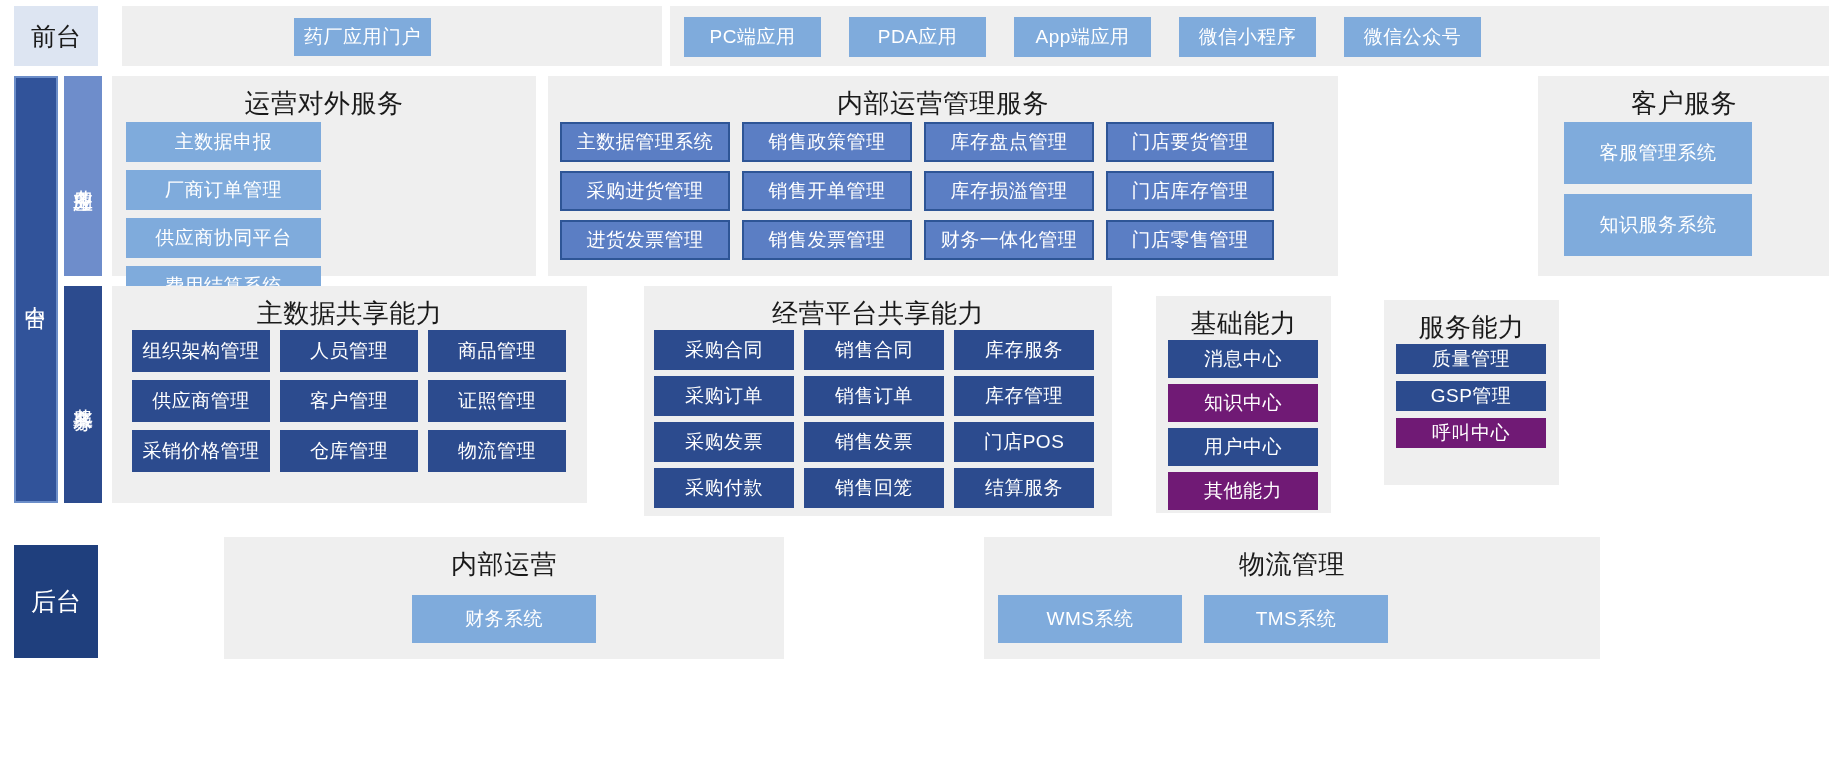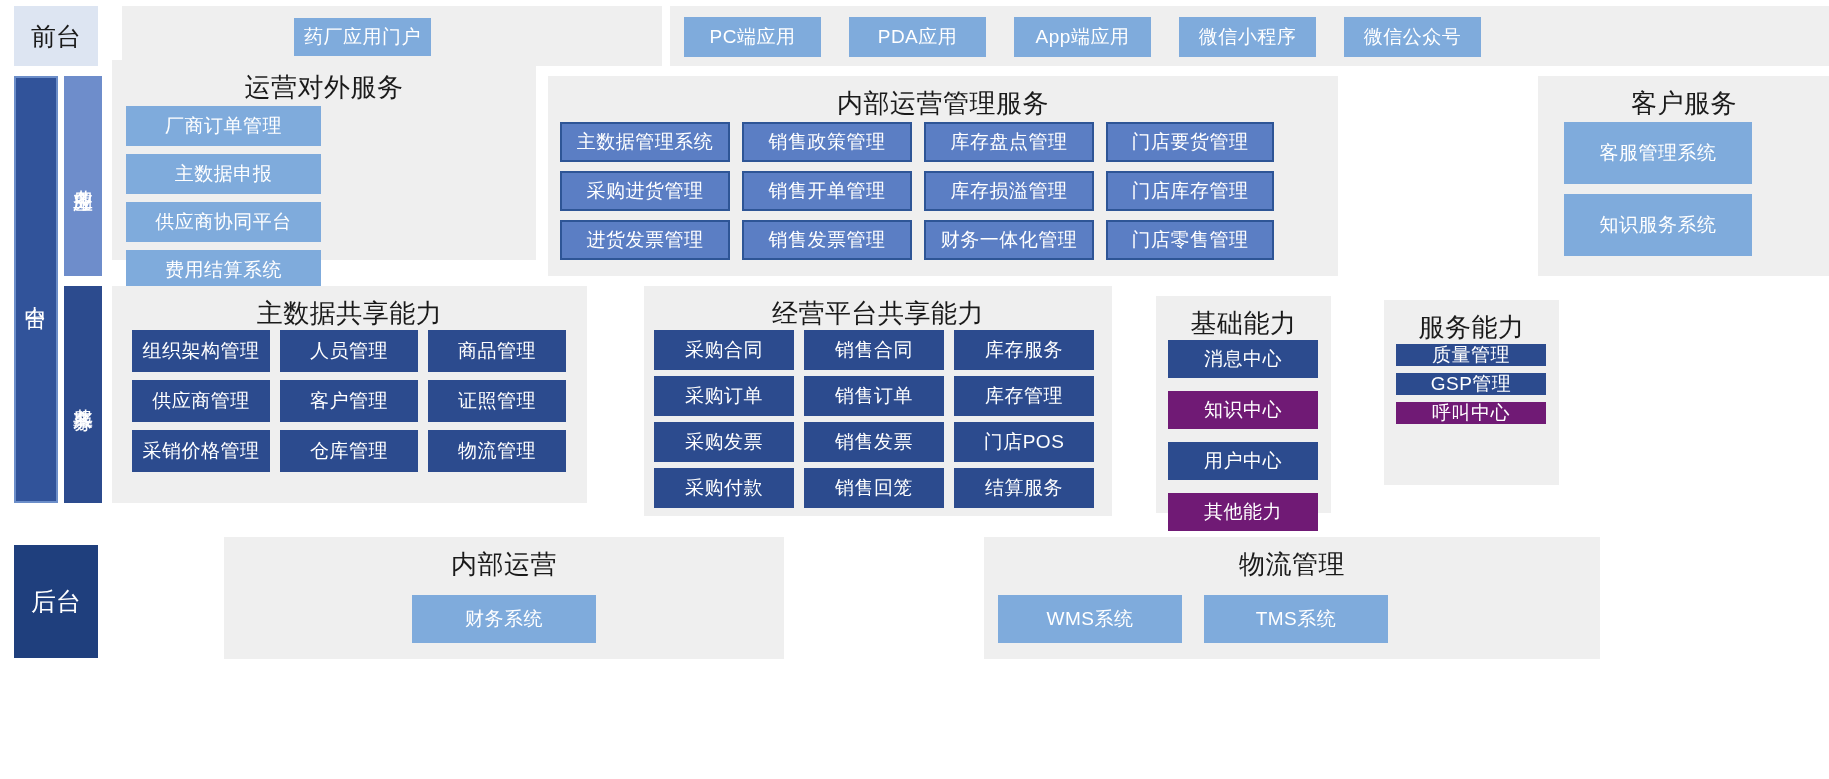--- a/index.html
+++ b/index.html
@@ -55,21 +55,21 @@
   }
 
   
   #top-portal-panel{left:114px;top:6px;width:540px;height:60px;}
   #top-portal-panel .card{position:absolute;left:172px;top:12px;width:137px;height:38px;}
   #top-channels-panel{left:662px;top:6px;width:1161px;height:60px;padding-left:25px;}
   #top-channels-panel .cards{position:absolute;left:14px;top:11px;gap:28px;}
   #top-channels-panel .card{width:137px;height:40px;}
 
   
-  #ext-panel{left:104px;top:60px;width:424px;height:200px;}
+  #ext-panel{left:104px;top:76px;width:424px;height:200px;}
   #ext-panel .cards{padding:0 14px;gap:8px 10px;margin-top:6px;}
   #ext-panel .card{width:195px;height:40px;}
 
   #inner-panel{left:540px;top:76px;width:790px;height:200px;}
   #inner-panel .cards{padding:0 12px;gap:9px 12px;margin-top:6px;}
   #inner-panel .card{width:170px;height:40px;}
   #inner-panel .card.storecol{width:168px;}
 
   #cs-panel{left:1530px;top:76px;width:292px;height:200px;}
   #cs-panel .cards{flex-direction:column;padding:0 26px;gap:10px;margin-top:6px;}
@@ -78,26 +78,26 @@
   
   #mdm-panel{left:104px;top:286px;width:475px;height:217px;}
   #mdm-panel .cards{padding:0 20px;gap:8px 10px;margin-top:4px;}
   #mdm-panel .card{width:138px;height:42px;}
 
   #ops-panel{left:636px;top:286px;width:468px;height:230px;}
   #ops-panel .cards{padding:0 10px;gap:6px 10px;margin-top:4px;}
   #ops-panel .card{width:140px;height:40px;}
 
   #base-panel{left:1148px;top:296px;width:175px;height:217px;}
-  #base-panel .cards{flex-direction:column;padding:0 12px;gap:13px;margin-top:4px;}
+  #base-panel .cards{flex-direction:column;padding:0 12px;gap:6px;margin-top:4px;}
   #base-panel .card{width:150px;height:38px;}
 
   #svc-panel{left:1376px;top:300px;width:175px;height:185px;}
   #svc-panel .cards{flex-direction:column;padding:0 12px;gap:7px;margin-top:4px;}
-  #svc-panel .card{width:150px;height:22px;}
+  #svc-panel .card{width:150px;height:30px;}
 
   
   #backoffice-panel{left:216px;top:537px;width:560px;height:122px;}
   #backoffice-panel .card{position:absolute;left:188px;top:58px;width:184px;height:48px;}
   #logistics-panel{left:976px;top:537px;width:616px;height:122px;}
   #logistics-panel .cards{position:absolute;left:14px;top:58px;gap:22px;}
   #logistics-panel .card{width:184px;height:48px;}
 </style>
 </head>
 <body>
@@ -134,22 +134,22 @@
       <div class="card lt">PDA应用</div>
       <div class="card lt">App端应用</div>
       <div class="card lt">微信小程序</div>
       <div class="card lt">微信公众号</div>
     </div>
   </div>
 
   <div class="panel" id="ext-panel">
     <div class="panel-title">运营对外服务</div>
     <div class="cards">
+      <div class="card lt">主数据申报</div>
       <div class="card lt">厂商订单管理</div>
-      <div class="card lt">主数据申报</div>
       <div class="card lt">供应商协同平台</div>
       <div class="card lt">费用结算系统</div>
       <div class="card lt">客户协同平台</div>
       <div class="card lt">供应链金融系统</div>
     </div>
   </div>
 
   <div class="panel" id="inner-panel">
     <div class="panel-title">内部运营管理服务</div>
     <div class="cards">

